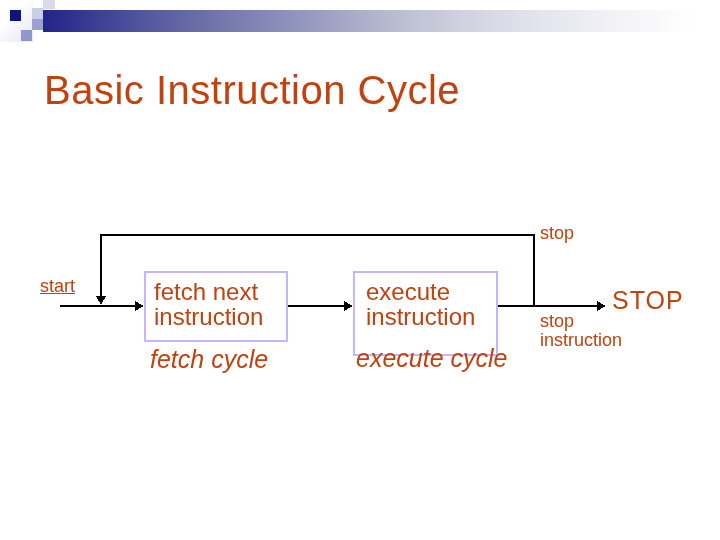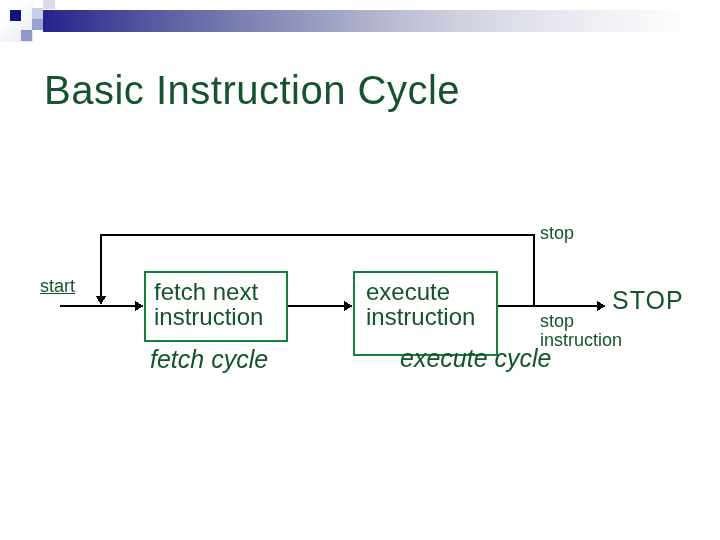--- a/index.html
+++ b/index.html
@@ -3,21 +3,21 @@
 <meta charset="utf-8">
 <style>
   html, body { margin: 0; padding: 0; background: #fff; }
   .slide {
     position: relative;
     width: 720px;
     height: 540px;
     background: #ffffff;
     overflow: hidden;
     font-family: "Liberation Sans", "DejaVu Sans", sans-serif;
-    color: #14532d;
+    color: #c2410c;
   }
 
   
   .deco { position: absolute; left: 0; top: 0; width: 720px; height: 50px; }
   .deco-panel {
     position: absolute; left: 0; top: 0; width: 33px; height: 42px;
     background: linear-gradient(135deg, #ffffff 35%, #eceef7 80%, #e2e5f2 100%);
   }
   .sq { position: absolute; }
   .sq-navy   { left: 10px; top: 10px; width: 11px; height: 11px; background: #12127c; }
@@ -38,36 +38,36 @@
     margin: 0; font-size: 40px; font-weight: normal;
     letter-spacing: 0.5px; white-space: nowrap;
   }
 
   
   .diagram { position: absolute; left: 0; top: 0; width: 720px; height: 540px; }
   .connectors { position: absolute; left: 0; top: 0; }
 
   .dbox {
     position: absolute; box-sizing: border-box;
-    border: 2px solid #15803d; background: #fff;
+    border: 2px solid #c4b5fd; background: #fff;
     font-size: 24px; line-height: 25px;
   }
   .dbox span { display: block; white-space: nowrap; }
   .box-fetch   { left: 144px; top: 271px; width: 144px; height: 71px; padding: 6px 0 0 8px; }
   .box-execute { left: 353px; top: 271px; width: 145px; height: 85px; padding: 6px 0 0 11px; }
 
   .lbl { position: absolute; white-space: nowrap; }
   .lbl-small { font-size: 18px; line-height: 19px; }
   .lbl-start { left: 40px; top: 277px; text-decoration: underline; }
   .lbl-other { left: 540px; top: 224px; }
   .lbl-stopinstr { left: 540px; top: 312px; }
   .lbl-stop { left: 612px; top: 286px; font-size: 25px; letter-spacing: 1px; }
   .lbl-cycle { font-size: 25px; font-style: italic; }
   .lbl-fetchcycle { left: 150px; top: 345px; }
-  .lbl-execcycle { left: 356px; top: 344px; margin-left: 44px; }
+  .lbl-execcycle { left: 356px; top: 344px; }
   .lbl span { display: block; }
 </style>
 </head>
 <body>
 
 <div class="slide">
 
   <div class="deco">
     <div class="deco-panel"></div>
     <div class="sq sq-pale"></div>

